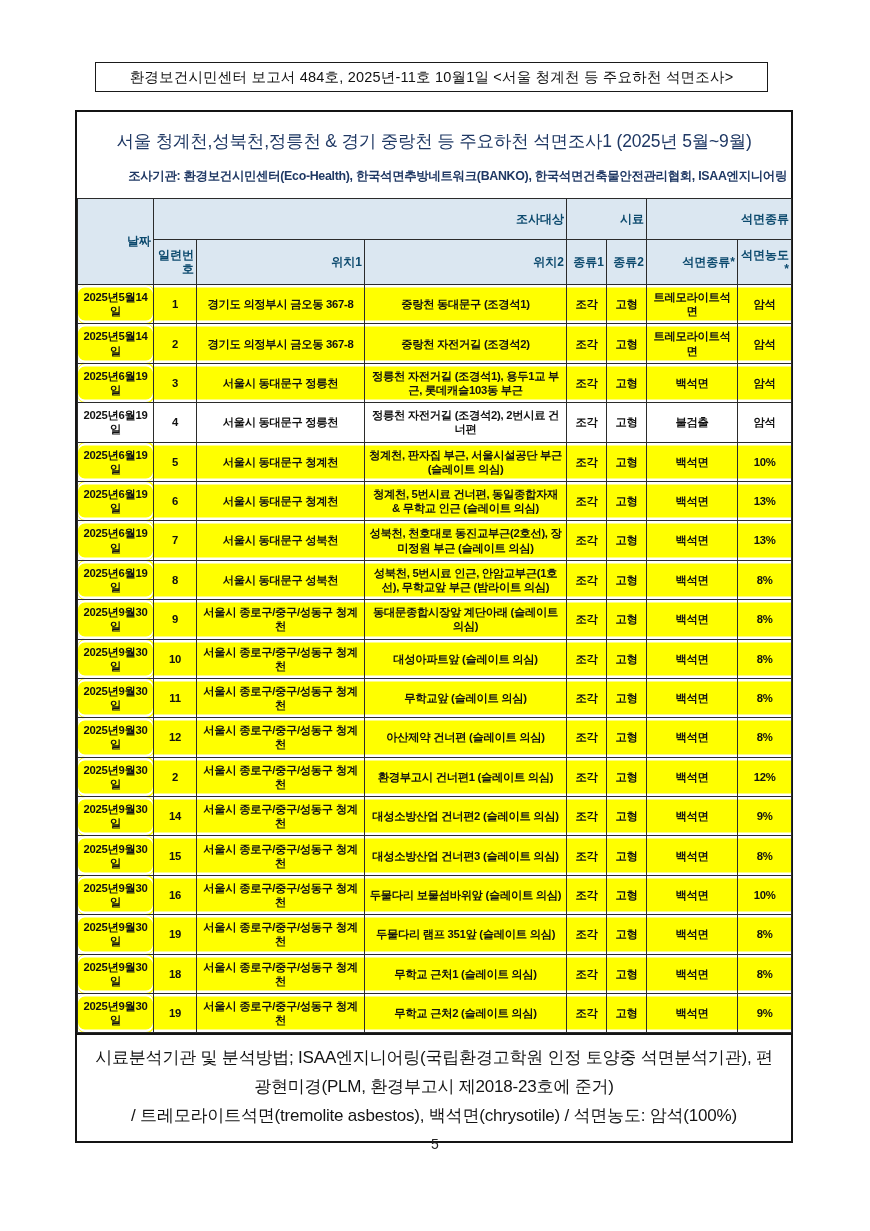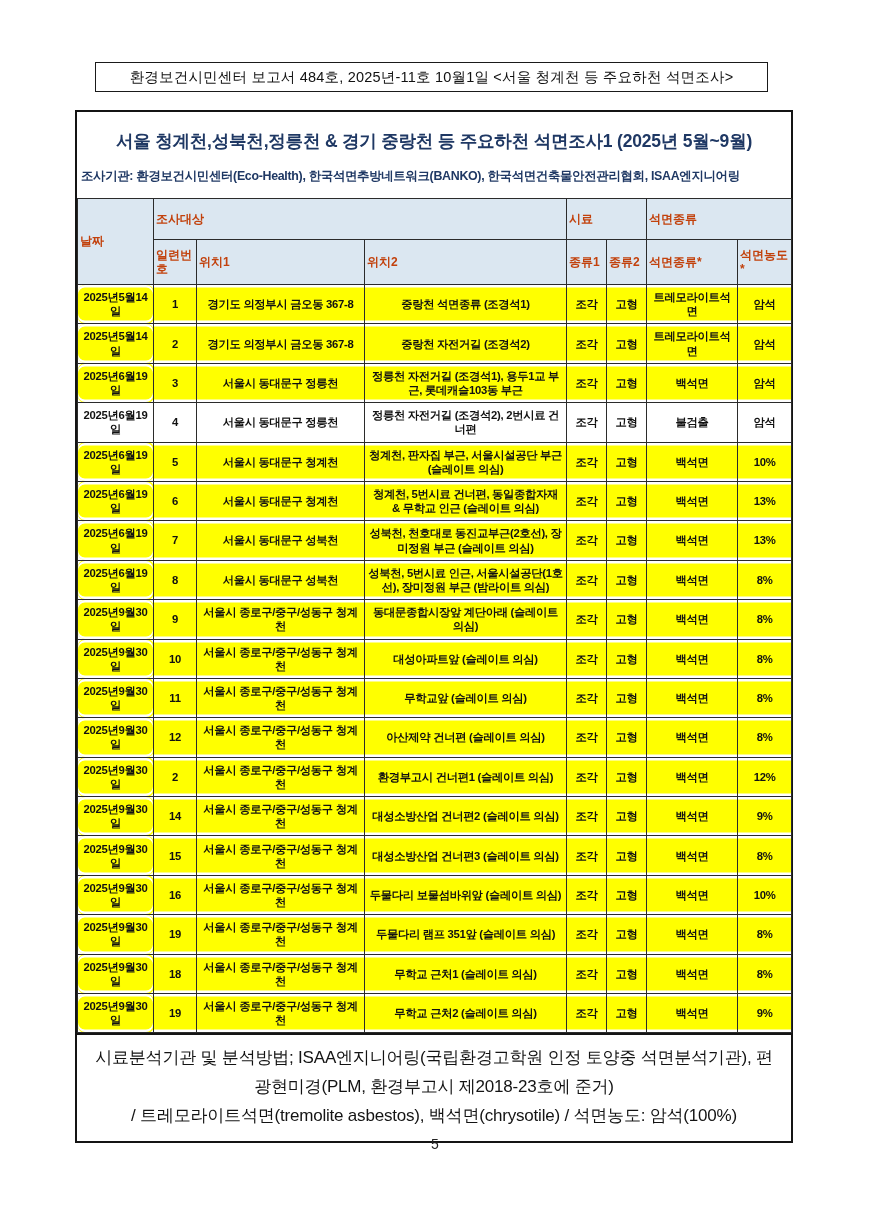--- a/index.html
+++ b/index.html
@@ -18,31 +18,31 @@
     position:absolute;left:95px;top:62px;width:671px;height:28px;
     border:1.6px solid #1a1a1a;display:flex;align-items:center;justify-content:center;
     font-size:14.5px;font-weight:500;letter-spacing:.2px;white-space:nowrap;
   }
   .report-box{
     position:absolute;left:75px;top:110px;width:714px;
     border:2.4px solid #141414;background:#fff;
   }
   .title{
     margin:17px 6px 0;text-align:center;
-    font-size:17.5px;font-weight:700;color:var(--title_text,#1f3864);letter-spacing:-.2px;
+    font-size:17.5px;font-weight:400;color:var(--title_text,#1f3864);letter-spacing:-.2px;
   }
   .subtitle{
-    margin:15px 4px 13px;text-align:left;
+    margin:15px 4px 13px;text-align:right;
     font-size:12.4px;font-weight:700;color:var(--title_text,#1f3864);letter-spacing:-.3px;
   }
   table.survey{width:100%;border-collapse:collapse;table-layout:fixed;}
   table.survey th,table.survey td{border:1.3px solid var(--line,#2b2b2b);}
   table.survey th{
-    background:var(--header_bg,#dbe7f1);font-size:12px;font-weight:700;color:#c2410c;
-    padding:2px;line-height:1.2;text-align:left;
+    background:var(--header_bg,#dbe7f1);font-size:12px;font-weight:700;color:#0c4a6e;
+    padding:2px;line-height:1.2;text-align:right;
   }
   tr.hrow1 th{height:36px;}
   tr.hrow2 th{height:40px;}
   table.survey td{
     font-size:11.3px;font-weight:600;text-align:center;vertical-align:middle;
     padding:1px 3px;line-height:1.25;height:36.4px;letter-spacing:-.3px;color:#111;
   }
   td.c-date{font-size:10.8px;padding:1px 0;border-radius:7px;}
   tr.hl td{
     background:var(--highlight,#ffff00);
@@ -98,21 +98,21 @@
           <th>종류2</th>
           <th>석면종류*</th>
           <th>석면농도*</th>
         </tr>
       </thead>
       <tbody>
           <tr class="hl">
         <td class="c-date">2025년5월14일</td>
         <td>1</td>
         <td>경기도 의정부시 금오동 367-8</td>
-        <td>중랑천 석면종류 (조경석1)</td>
+        <td>중랑천 동대문구 (조경석1)</td>
         <td>조각</td>
         <td>고형</td>
         <td class="alert">트레모라이트석면</td>
         <td class="alert">암석</td>
       </tr>
           <tr class="hl">
         <td class="c-date">2025년5월14일</td>
         <td>2</td>
         <td>경기도 의정부시 금오동 367-8</td>
         <td>중랑천 자전거길 (조경석2)</td>
@@ -168,21 +168,21 @@
         <td>성북천, 천호대로 동진교부근(2호선), 장미정원 부근 (슬레이트 의심)</td>
         <td>조각</td>
         <td>고형</td>
         <td class="alert">백석면</td>
         <td class="alert">13%</td>
       </tr>
           <tr class="hl">
         <td class="c-date">2025년6월19일</td>
         <td>8</td>
         <td>서울시 동대문구 성북천</td>
-        <td>성북천, 5번시료 인근, 서울시설공단(1호선), 장미정원 부근 (밤라이트 의심)</td>
+        <td>성북천, 5번시료 인근, 안암교부근(1호선), 무학교앞 부근 (밤라이트 의심)</td>
         <td>조각</td>
         <td>고형</td>
         <td class="alert">백석면</td>
         <td class="alert">8%</td>
       </tr>
           <tr class="hl">
         <td class="c-date">2025년9월30일</td>
         <td>9</td>
         <td>서울시 종로구/중구/성동구 청계천</td>
         <td>동대문종합시장앞 계단아래 (슬레이트 의심)</td>

